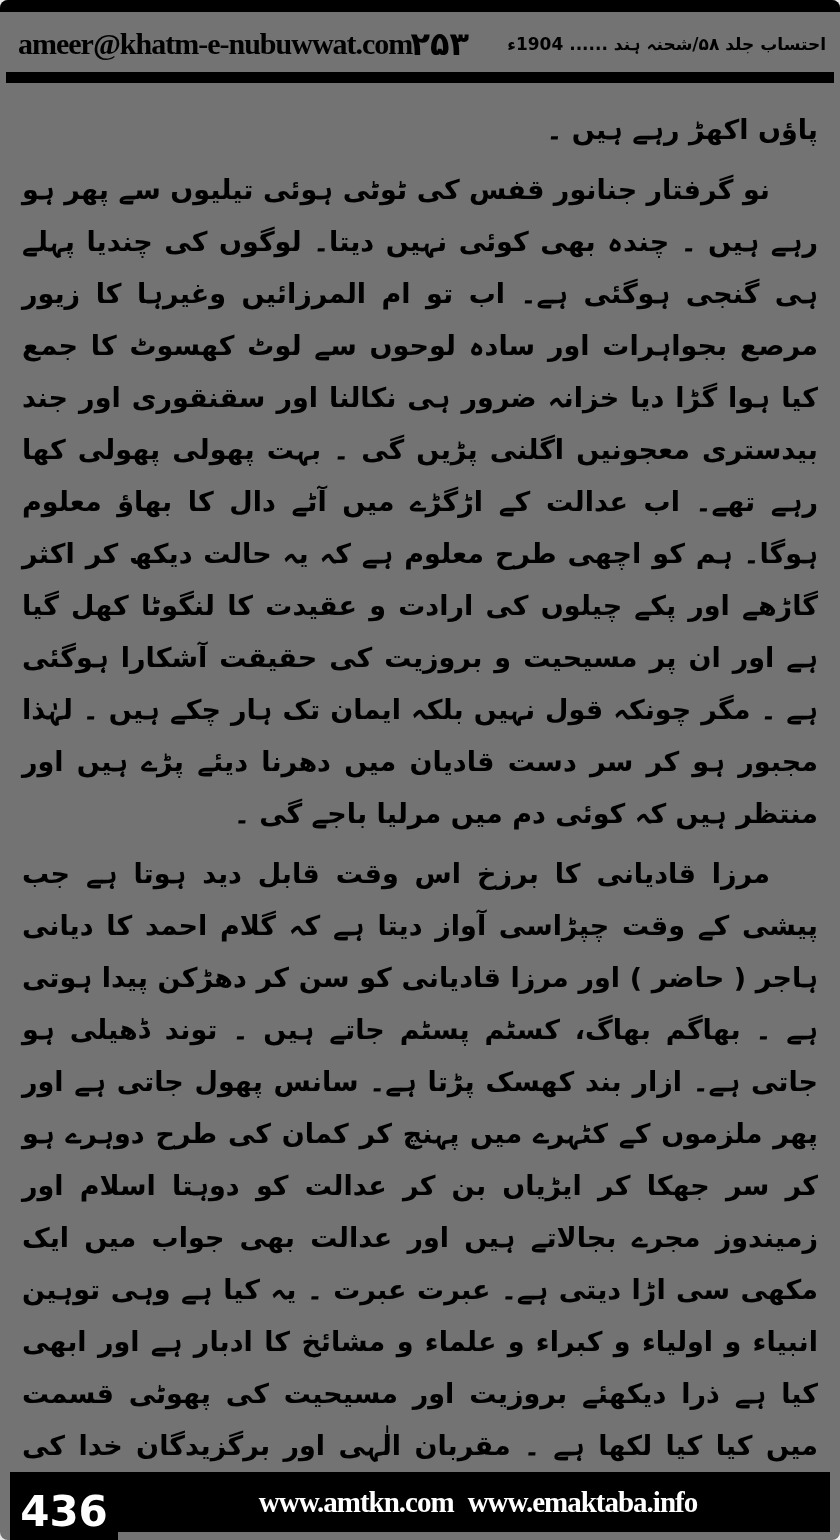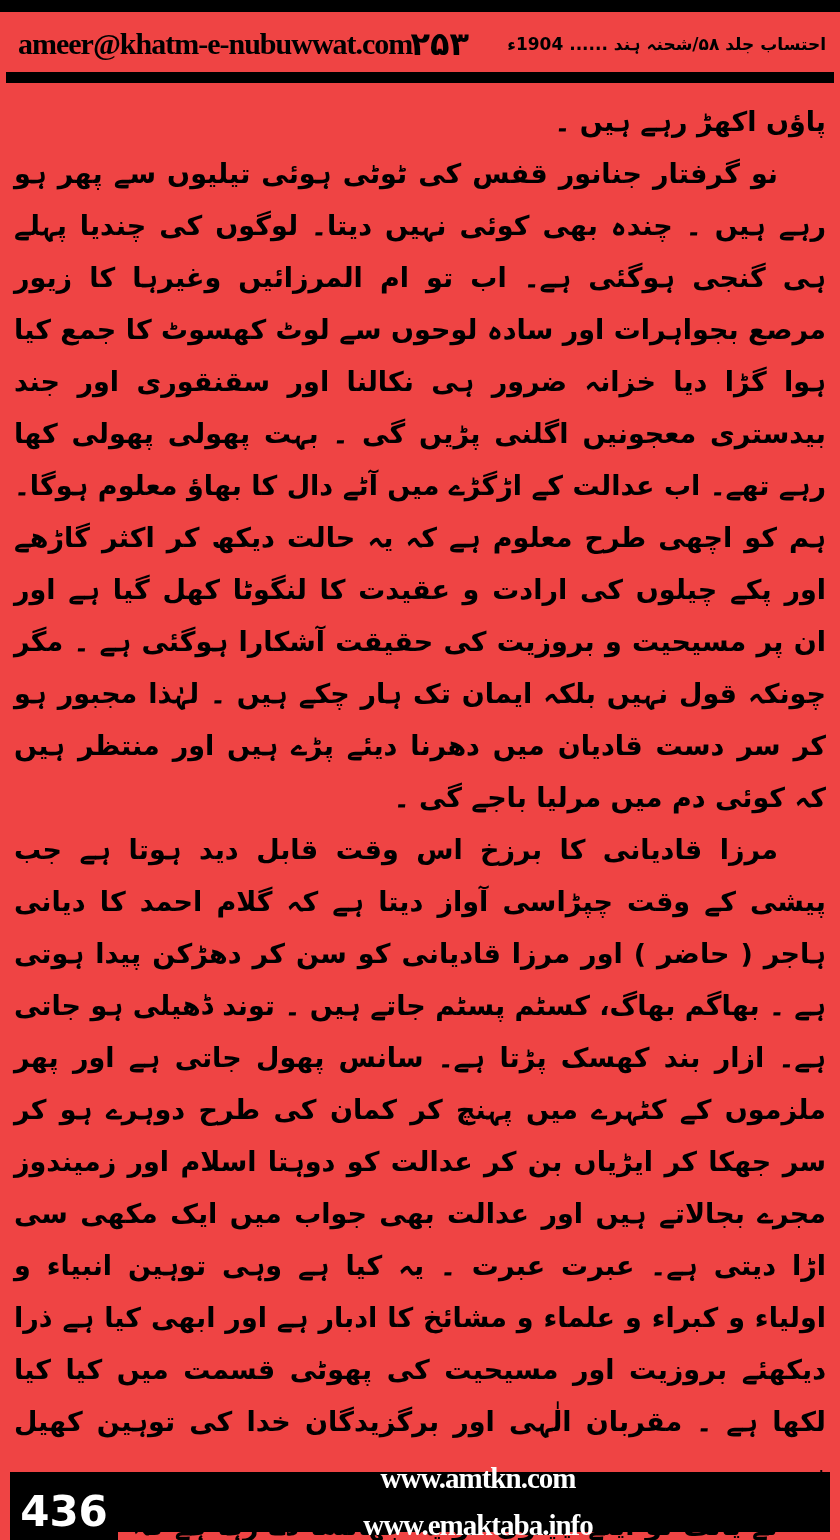--- a/index.html
+++ b/index.html
@@ -1,23 +1,24 @@
 <!DOCTYPE html>
 <html lang="ur"><head>
 <meta charset="utf-8">
 <style>
   html, body { margin: 0; padding: 0; background: #e8e8e8; }
   .page {
     position: relative;
     width: 840px;
     height: 1540px;
     margin: 0 auto;
-    background: #ef4444;
+    background: #737373;
     overflow: hidden;
     font-family: "DejaVu Sans", sans-serif;
+    border-radius: 8px;
   }
   .top-bar {
     position: absolute; top: 0; left: 0; right: 0; height: 12px;
     background: #000;
   }
   .header {
     position: absolute; top: 18px; left: 18px; right: 14px; height: 52px;
     display: flex; align-items: center; justify-content: space-between;
     direction: ltr;
   }
@@ -37,21 +38,21 @@
   .header-rule {
     position: absolute; top: 72px; left: 6px; right: 6px; height: 11px;
     background: #000;
   }
   .body-text {
     position: absolute; top: 96px; left: 14px; right: 14px; bottom: 80px;
     direction: rtl;
     color: #000;
   }
   .body-text p {
-    margin: 0;
+    margin: 8px;
     font-size: 27px;
     font-weight: 700;
     line-height: 52px;
     text-align: justify;
     text-align-last: right;
   }
   .body-text p.indented { text-indent: 48px; }
   .footer-bar {
     position: absolute; top: 1472px; left: 10px; right: 10px; height: 60px;
     background: #000;
@@ -61,21 +62,21 @@
     background: #000; color: #fff;
     display: flex; align-items: center; justify-content: center;
     direction: rtl; font-weight: 700; font-size: 42px;
     font-family: "DejaVu Sans", sans-serif;
   }
   .footer-links {
     position: absolute; top: 1472px; left: 130px; right: 14px; height: 60px;
     display: flex; align-items: center; justify-content: center; gap: 14px;
     color: #fff; font-family: "Liberation Serif", serif;
     font-weight: 700; font-size: 29px; letter-spacing: -1px;
-    direction: ltr; white-space: nowrap; flex-direction: column;
+    direction: ltr; white-space: nowrap;
   }
 </style>
 </head>
 <body>
 
 <div class="page">
 
   <div class="top-bar"></div>
 
   <div class="header">

